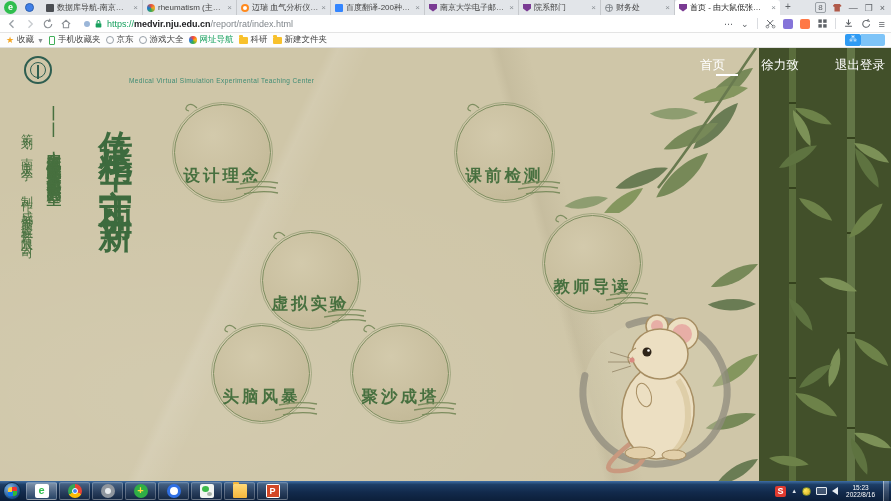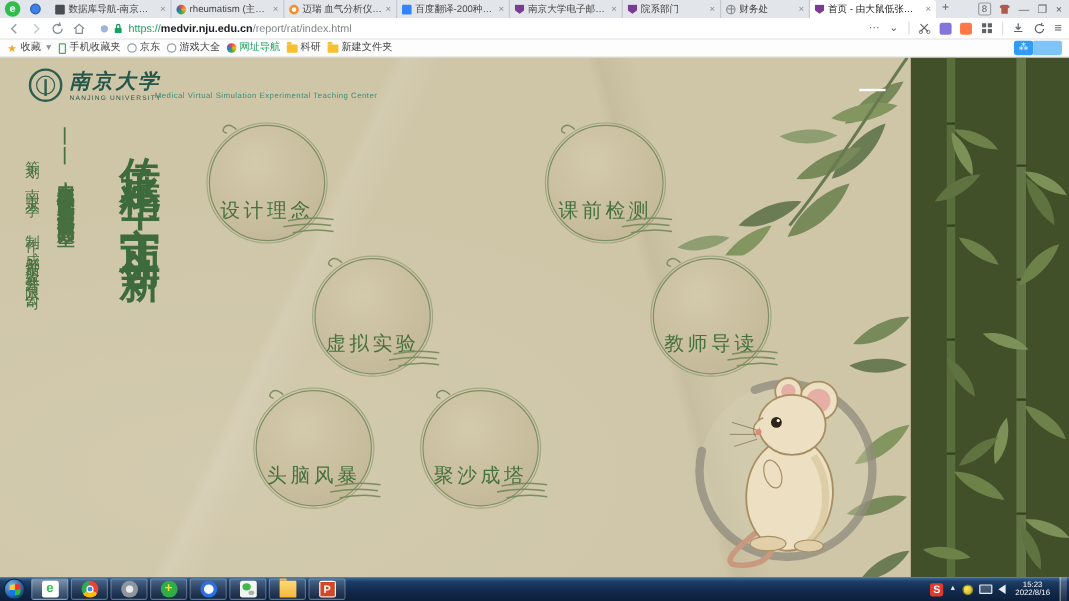--- a/index.html
+++ b/index.html
@@ -83,21 +83,21 @@
   .slogan-main { position:absolute; left:92px; top:56px; height:375px; writing-mode:vertical-rl; font-family:"Liberation Serif","DejaVu Serif",serif; font-weight:bold; font-size:34px; color:#3d6b3e; letter-spacing:9px; }
   .slogan-main .s2 { margin-inline-start:22px; }
   .slogan-sub { position:absolute; left:44px; top:58px; height:398px; writing-mode:vertical-rl; font-size:14.5px; color:#47703f; letter-spacing:2px; font-weight:bold; }
   .credits { position:absolute; left:18px; top:76px; height:380px; writing-mode:vertical-rl; font-size:12px; color:#47703f; letter-spacing:4px; }
   .credits .c2 { margin-inline-start:22px; }
 
   .mod { position:absolute; width:97px; height:97px; border-radius:50%; border:1px solid #7e8e60;
      background:radial-gradient(circle at 40% 32%, #d3caac 0%, #c9bf9f 55%, #beb491 100%);
      display:flex; align-items:center; justify-content:center; cursor:pointer; }
   .mod:before { content:""; position:absolute; inset:-3px; border-radius:50%; border:1px solid rgba(126,142,96,.55); }
-  .mod-label { font-size:16.5px; font-weight:normal; color:#47703f; letter-spacing:3px;margin-top:46px; }
+  .mod-label { font-size:16.5px; font-weight:bold; color:#47703f; letter-spacing:3px;margin-top:46px; }
   .mod svg.crl { position:absolute; top:-4px; left:8px; width:16px; height:16px; }
   .mod svg.swl { position:absolute; right:-10px; bottom:4px; width:44px; height:16px; }
 
   .footer { position:absolute; top:416px; left:0; width:759px; text-align:center; font-size:11px; color:#6f8f63; letter-spacing:1px; }
   .footer span { margin:0 14px; }
 
   .spill-top { position:absolute; left:548px; top:0; }
   .spill-side { position:absolute; left:686px; top:196px; }
   .rat-wrap { position:absolute; left:570px; top:252px; }
 
@@ -365,27 +365,28 @@
           <use href="#leafp" fill="#6e8350" transform="translate(70 170) rotate(170) scale(1.3)"></use>
           <use href="#leafp" fill="#60744c" transform="translate(72 215) rotate(155) scale(1.2)"></use>
         </g>
       </svg>
     </div>
 
     <div class="paper"></div>
 
     <div class="hdr-logo">
       <div class="emblem"></div>
-      <div>
-        <div class="univ-cn">南京大学</div>
-        <div class="univ-en">NANJING UNIVERSITY</div>
-      </div>
     </div>
     <div class="center-sub">Medical Virtual Simulation Experimental Teaching Center</div>
 
+    <div class="nav">
+      <span>首页</span>
+      <span>徐力致</span>
+      <span>退出登录</span>
+    </div>
     <div class="nav-underline"></div>
 
     <div class="slogan-main">
       <span class="s1">传承精华</span><span class="s2">守正创新</span>
     </div>
     <div class="slogan-sub">——由大鼠低张性缺氧实验步入整体实验研究的殿堂</div>
     <div class="credits">
       <span class="c1">策划：南京大学</span><span class="c2">制作 成都泰盟软件有限公司</span>
     </div>
 
@@ -400,21 +401,21 @@
     </div>
     <div class="mod" style="left:456px;top:56px">
       <svg class="crl" viewBox="0 0 16 16">
           <use href="#crl-p"></use>
         </svg>
       <span class="mod-label">课前检测</span>
       <svg class="swl" viewBox="0 0 44 16">
           <use href="#swl-p"></use>
         </svg>
     </div>
-    <div class="mod" style="left:262px;top:167px">
+    <div class="mod" style="left:262px;top:184px">
       <svg class="crl" viewBox="0 0 16 16">
           <use href="#crl-p"></use>
         </svg>
       <span class="mod-label">虚拟实验</span>
       <svg class="swl" viewBox="0 0 44 16">
           <use href="#swl-p"></use>
         </svg>
     </div>
     <div class="mod" style="left:544px;top:167px">
       <svg class="crl" viewBox="0 0 16 16">

